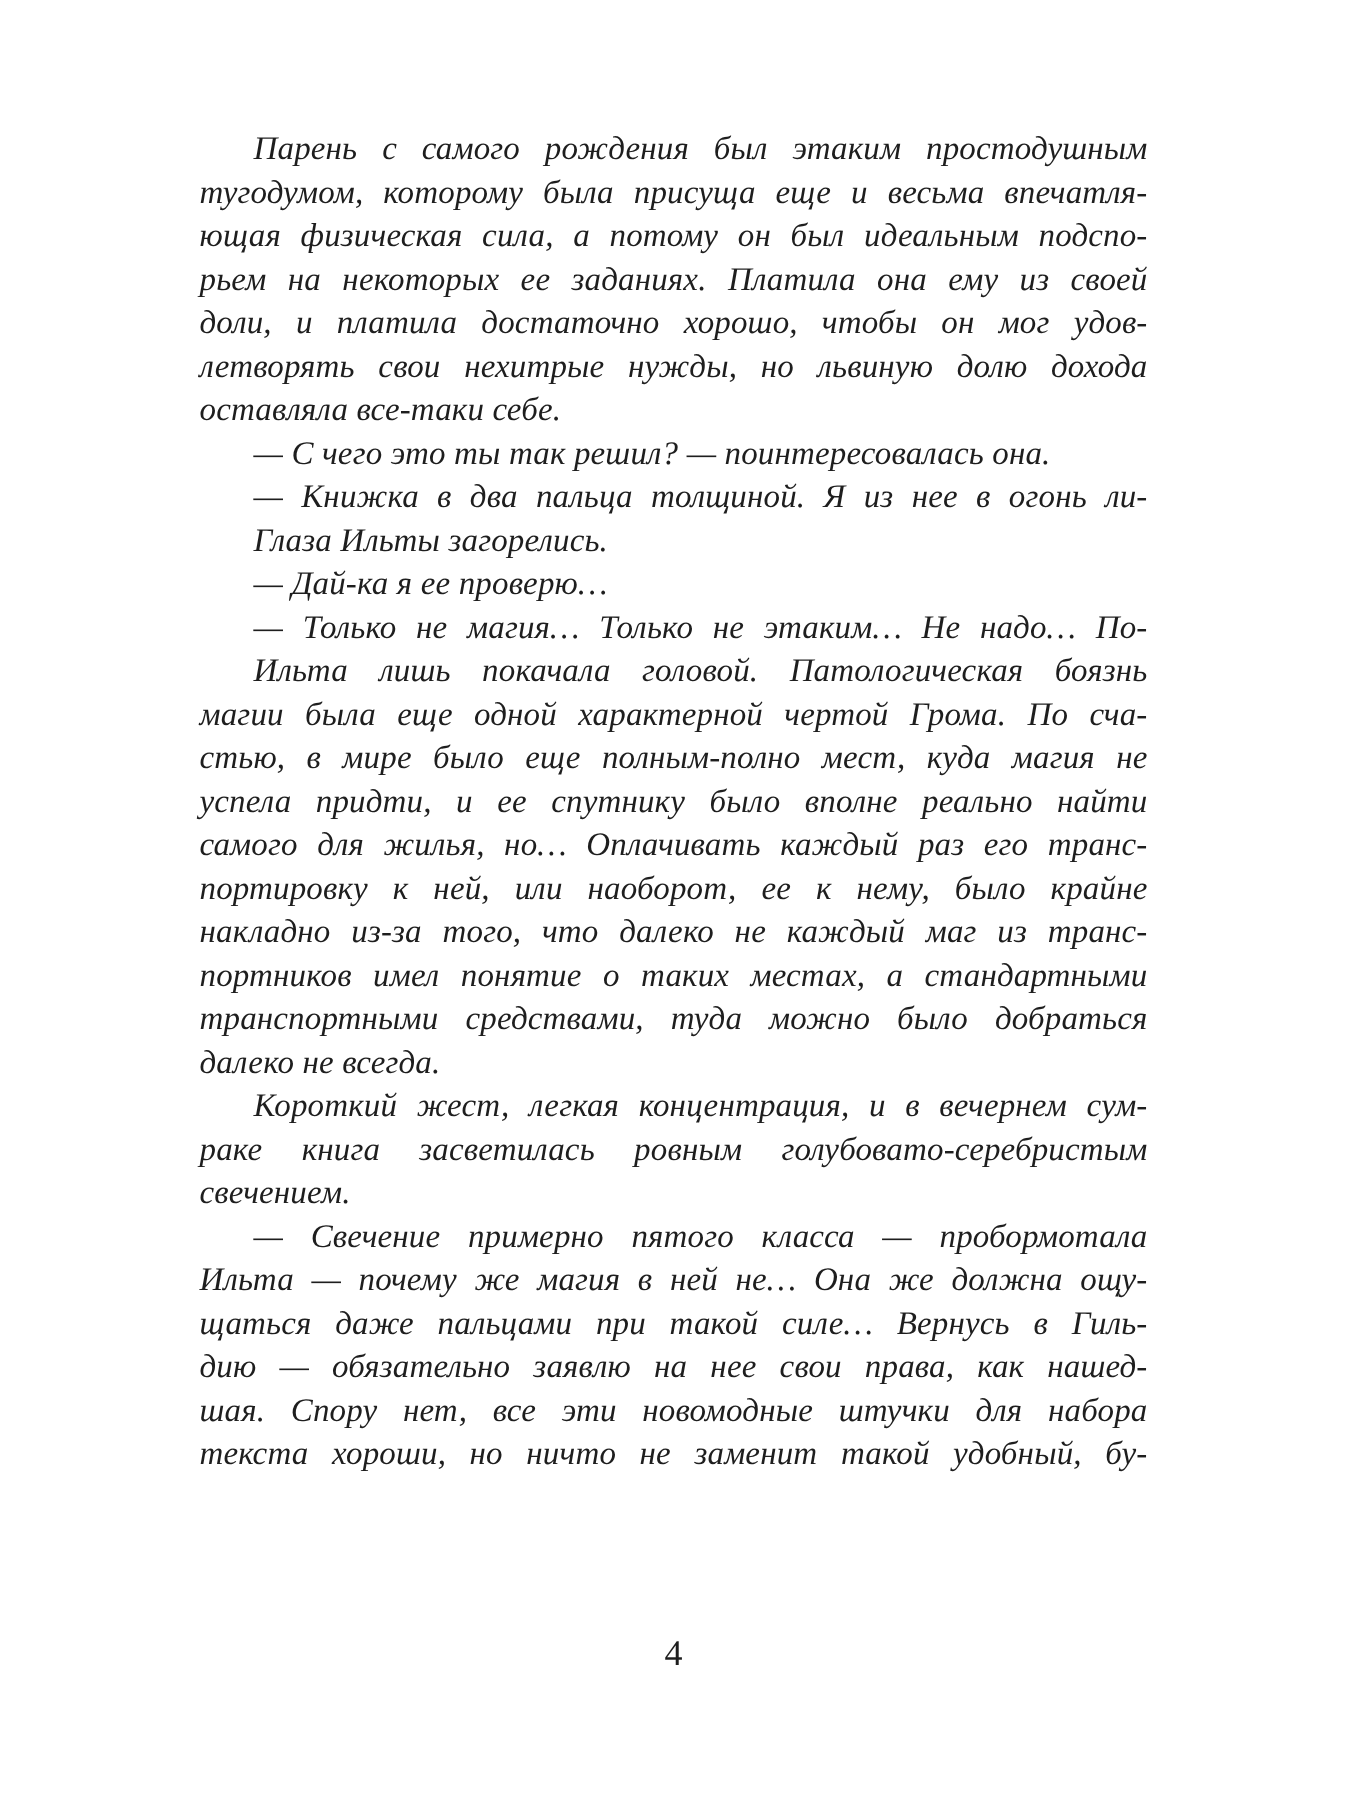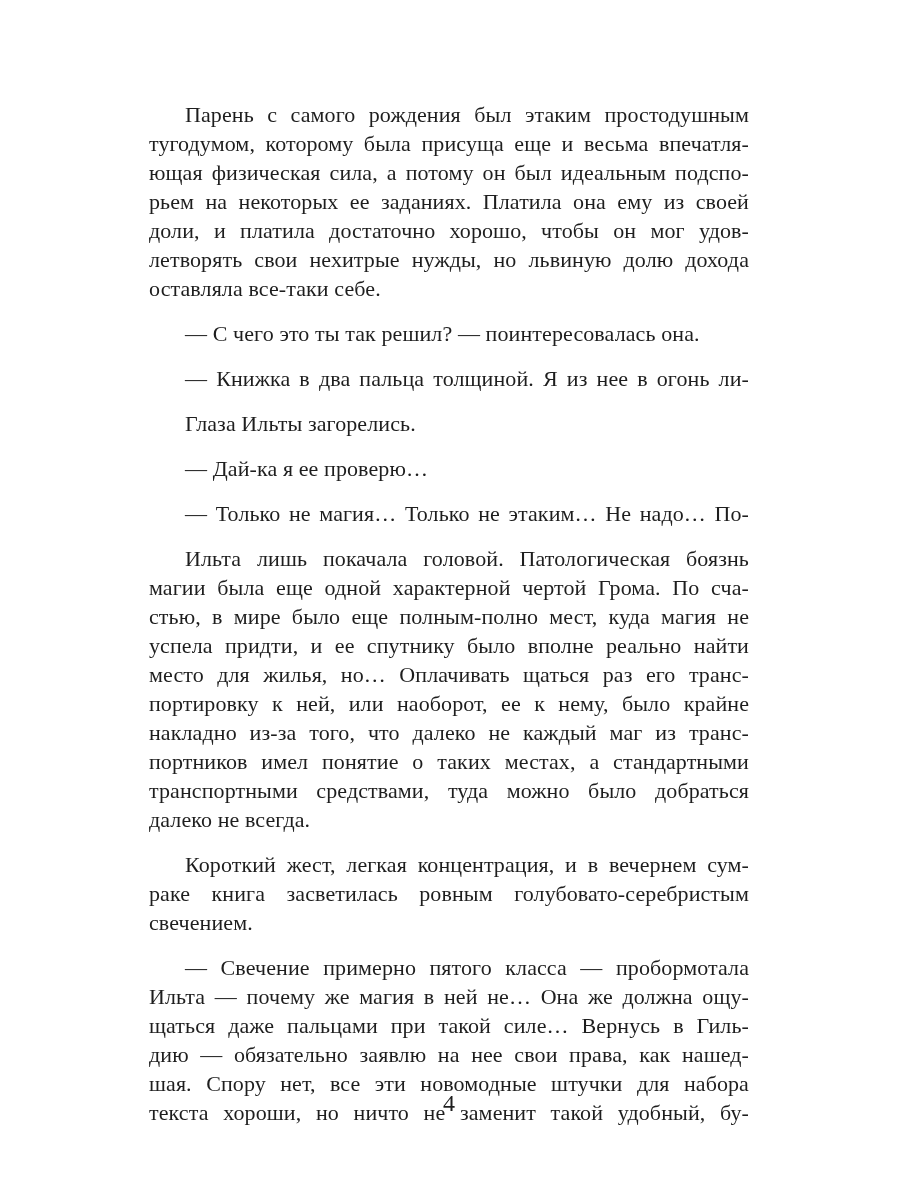--- a/index.html
+++ b/index.html
@@ -16,22 +16,23 @@
     font-family: "Liberation Serif", "DejaVu Serif", serif;
     color: #1e1e1e;
   }
   .text-block {
     position: absolute;
     left: 133px;
     top: 84px;
     width: 632px;
   }
   .paragraph {
-    margin: 16px;
+    margin: 0;
     padding: 0;
+    font-style: italic;
   }
   .line {
     font-size: 22px;
     line-height: 29px;
     height: 29px;
     white-space: normal;
     text-align: justify;
     text-align-last: justify;
     letter-spacing: 0.1px;
   }
@@ -78,21 +79,21 @@
         <div class="line indent endline">— Дай-ка я ее проверю…</div>
       </div>
       <div class="paragraph">
         <div class="line indent">— Только не магия… Только не этаким… Не надо… По-</div>
       </div>
       <div class="paragraph">
         <div class="line indent">Ильта лишь покачала головой. Патологическая боязнь</div>
         <div class="line">магии была еще одной характерной чертой Грома. По сча-</div>
         <div class="line">стью, в мире было еще полным-полно мест, куда магия не</div>
         <div class="line">успела придти, и ее спутнику было вполне реально найти</div>
-        <div class="line">место для жилья, но… Оплачивать щаться раз его транс-</div>
+        <div class="line">самого для жилья, но… Оплачивать каждый раз его транс-</div>
         <div class="line">портировку к ней, или наоборот, ее к нему, было крайне</div>
         <div class="line">накладно из-за того, что далеко не каждый маг из транс-</div>
         <div class="line">портников имел понятие о таких местах, а стандартными</div>
         <div class="line">транспортными средствами, туда можно было добраться</div>
         <div class="line endline">далеко не всегда.</div>
       </div>
       <div class="paragraph">
         <div class="line indent">Короткий жест, легкая концентрация, и в вечернем сум-</div>
         <div class="line">раке книга засветилась ровным голубовато-серебристым</div>
         <div class="line endline">свечением.</div>

